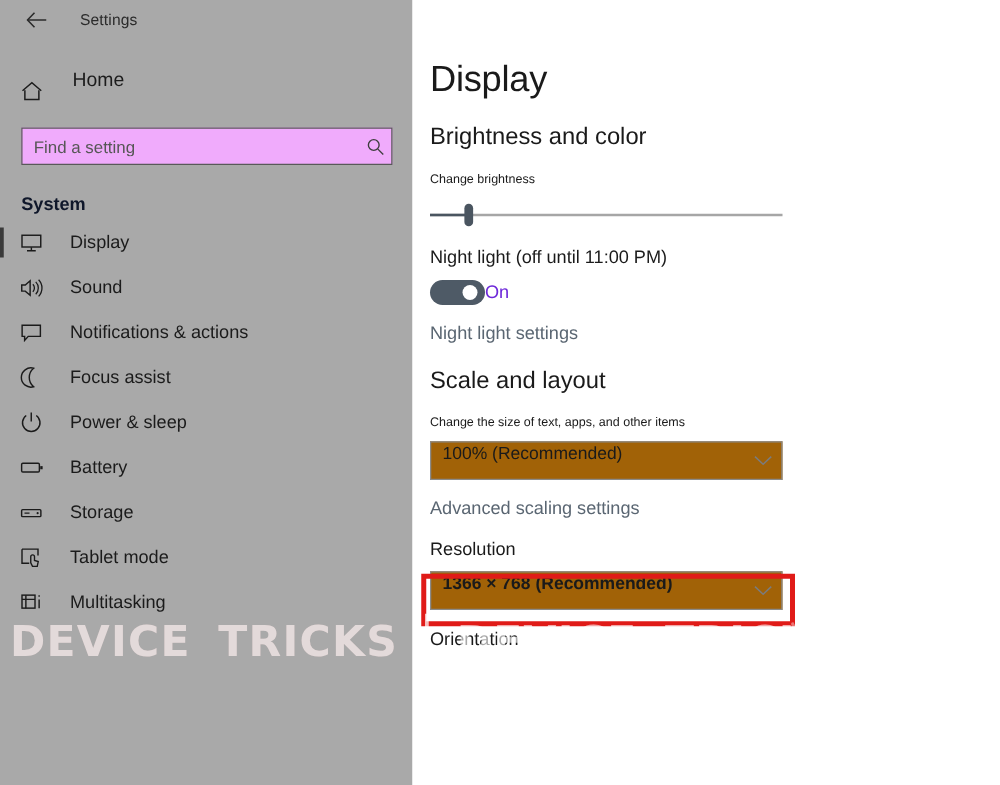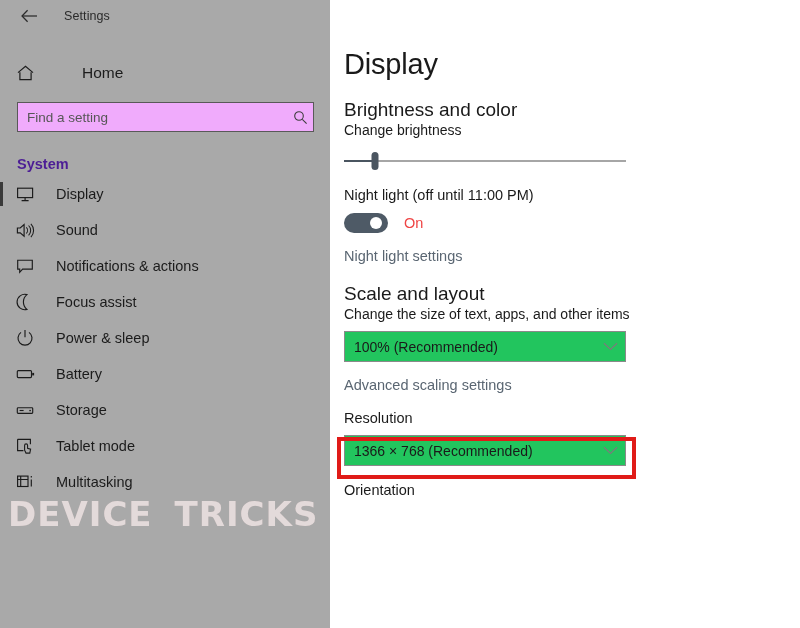--- a/index.html
+++ b/index.html
@@ -39,26 +39,24 @@
   .back-arrow svg { display:block; }
   .title-text {
     font-size: 12.5px;
     color: #2b2b2b;
     margin-left: 20px;
     letter-spacing: .1px;
   }
 
   .home-row {
     display: flex;
-    align-items: center;
     height: 34px;
     margin-top: 24px;
     padding-left: 16px;
     cursor: pointer;
-    gap: 24px;
   }
   .home-icon { width: 22px; display:flex; align-items:center; }
   .home-label {
     font-size: 15.5px;
     color: #1c1c1c;
     margin-left: 20px;
   }
 
   .search-wrap {
     margin: 12px 16px 0 17px;
@@ -83,21 +81,21 @@
   .search-input::placeholder { color: #565656; opacity: 1; }
   .search-icon {
     width: 26px; height:26px;
     display:flex; align-items:center; justify-content:center;
     cursor: pointer;
   }
 
   .group-label {
     font-size: 14.5px;
     font-weight: bold;
-    color: #4c1d95;
+    color: #0f172a;
     padding-left: 17px;
     margin-top: 24px;
     margin-bottom: 4px;
   }
 
   .nav-list { margin-top: 4px; }
   .nav-item {
     position: relative;
     display: flex;
     align-items: center;
@@ -145,23 +143,23 @@
     letter-spacing: -.2px;
   }
   .section-head {
     font-size: 19px;
     font-weight: normal;
     color: #1a1a1a;
     margin: 0;
     padding-top: 18px;
   }
   .field-label {
-    font-size: 14px;
+    font-size: 10px;
     color: #1a1a1a;
-    margin-top: 1px;
+    margin-top: 17px;
   }
   .sub-label {
     font-size: 14.5px;
     color: #1a1a1a;
     margin-top: 16px;
   }
   .link {
     font-size: 14.5px;
     color: #5a6672;
     margin-top: 15px;
@@ -209,52 +207,51 @@
   }
   .toggle .knob {
     position: absolute;
     top: 4px; left: 26px;
     width: 12px; height: 12px;
     border-radius: 50%;
     background: #ffffff;
   }
   .toggle-state {
     font-size: 14.5px;
-    color: #ef4444;
-    margin-left: 16px;
+    color: #6d28d9;
+    margin-left: 0;
   }
 
   
   .combo {
     position: relative;
     width: 282px; height: 31px;
     margin-top: 9px;
     border: 1px solid #8a8a8a;
-    background: #22c55e;
+    background: #a16207;
     box-sizing: border-box;
     display: flex;
-    align-items: center;
     cursor: pointer;
   }
   .combo .combo-value {
     font-size: 14px;
     color: #1a1a1a;
     padding-left: 9px;
     flex: 1 1 auto;
     white-space: nowrap;
     overflow: hidden;
   }
   .combo .chevron {
     width: 30px; height: 29px;
     display: flex; align-items: center; justify-content: center;
     flex: 0 0 30px;
   }
 
   
-  .annot-wrap { position: relative; }
+  .annot-wrap { position: relative; font-weight: bold; }
   .annot-box {
     position: absolute;
     left: -7px; top: 2px;
     width: 299px; height: 42px;
     border: 4px solid #e01b18;
     box-sizing: border-box;
     pointer-events: none;
   }
 
   

